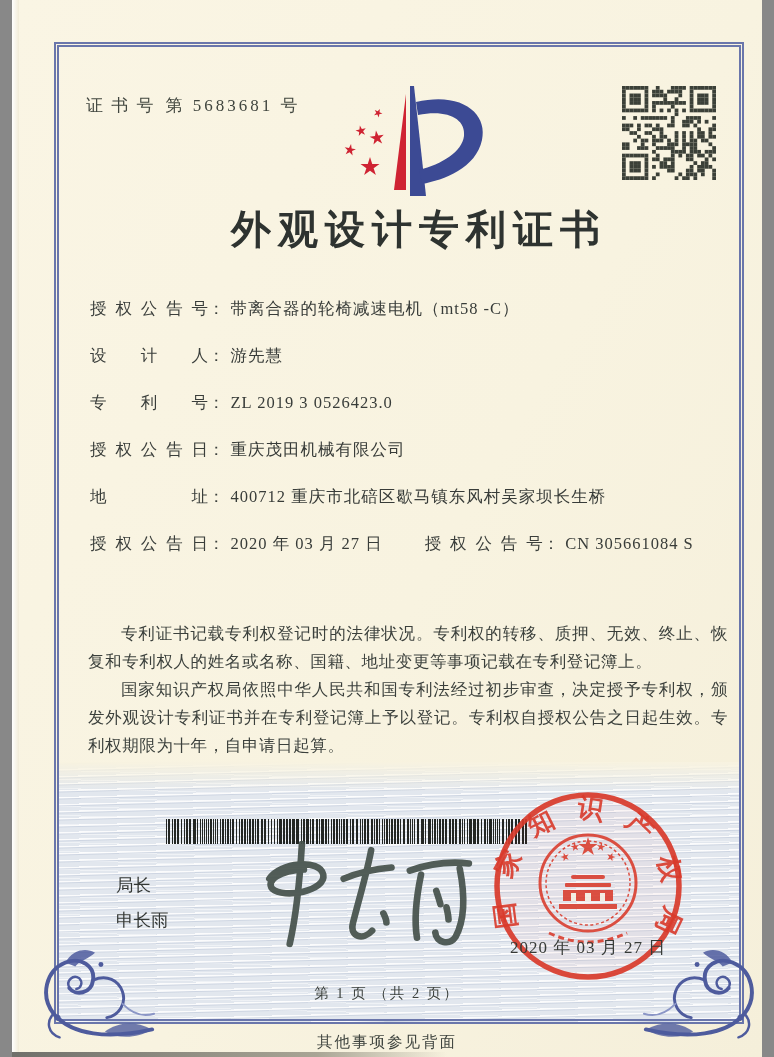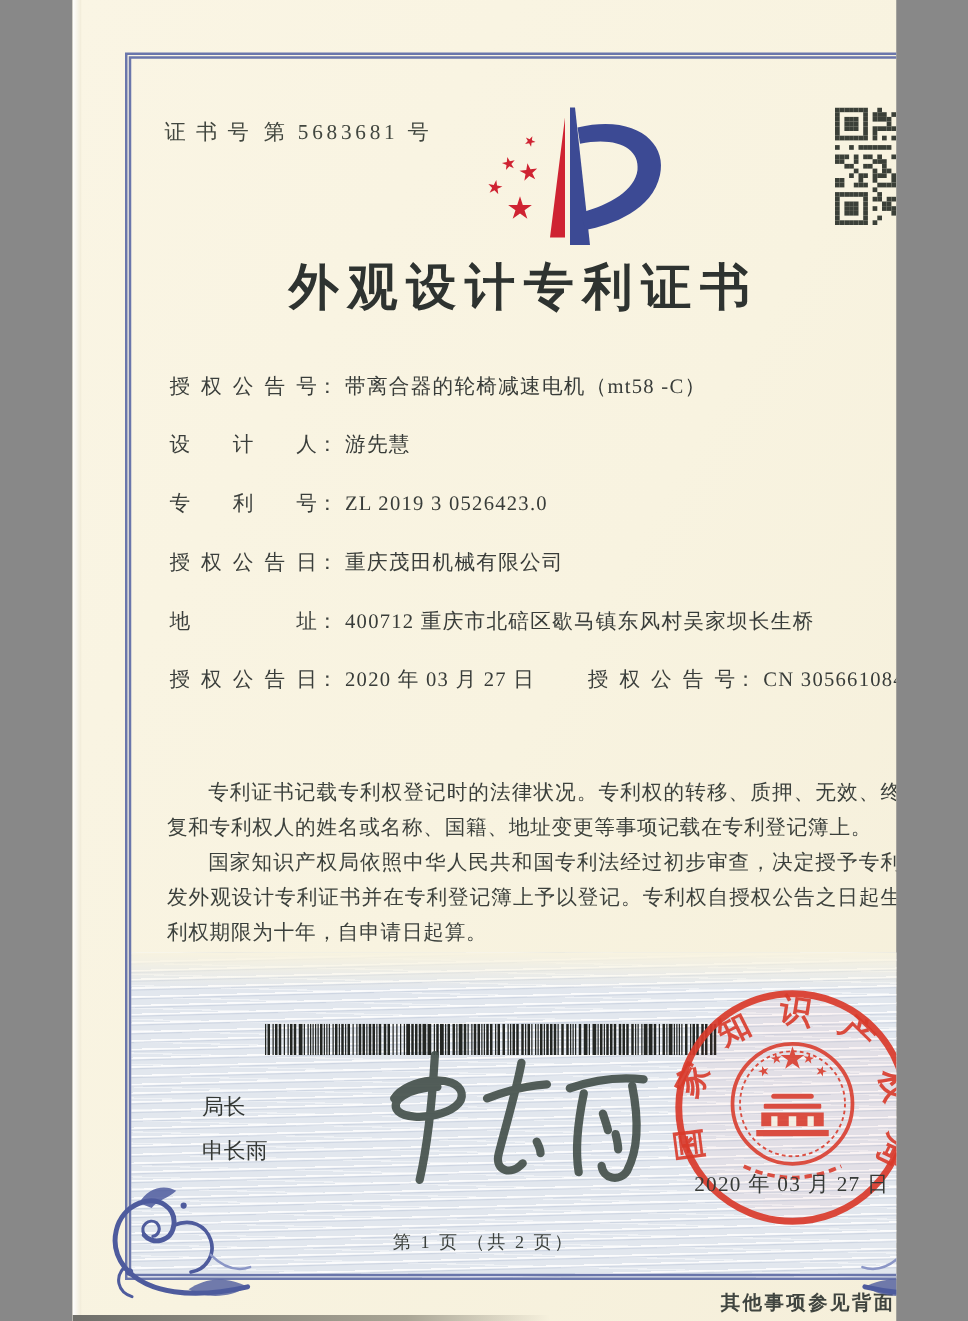--- a/index.html
+++ b/index.html
@@ -1,17 +1,17 @@
 <!DOCTYPE html>
 <html lang="zh"><head>
 <meta charset="utf-8">
 <style>
   html,body{margin:0;padding:0;background:#888;}
   .page{
-    position:relative;width:659px;height:1057px;margin:0 auto;
+    position:relative;width:750px;height:1057px;margin:0 auto;
     background:linear-gradient(120deg,#faf5e4 0%,#f8f3e0 55%,#f5efda 100%);
     font-family:"Liberation Serif","DejaVu Serif",serif;
     color:#3c403d;overflow:hidden;
   }
   
   .edge-left{position:absolute;left:0;top:0;width:7px;height:100%;
     background:linear-gradient(90deg,#ffffff,#f2ecd8);z-index:9;}
   .edge-bottom{position:absolute;left:0;bottom:0;width:58%;height:5px;
     background:linear-gradient(90deg,#6f6f6a,#a9a595 70%,rgba(169,165,149,0));z-index:9;}
   
@@ -52,22 +52,22 @@
   
   .barcode{position:absolute;left:154px;top:819px;width:366px;height:25px;z-index:4;}
   .officer{position:absolute;left:104px;top:868px;z-index:4;font-size:17.5px;
     line-height:35px;color:#343835;font-family:"Liberation Sans","DejaVu Sans",sans-serif;}
   .signature{position:absolute;left:228px;top:838px;width:246px;height:112px;z-index:4;}
   .seal{position:absolute;left:479px;top:789px;width:194px;height:194px;z-index:5;}
   .seal-date{position:absolute;left:482px;top:936px;width:188px;text-align:center;
     font-size:17px;letter-spacing:1px;color:#363a37;z-index:6;}
   .page-info{position:absolute;left:0;top:984px;width:100%;text-align:center;
     font-size:14.5px;letter-spacing:2px;color:#3b403c;z-index:4;}
-  .back-note{position:absolute;left:0;top:1032px;width:100%;text-align:right;
-    font-size:15.5px;letter-spacing:2px;color:#3f443f;z-index:4;font-weight:bold;}
+  .back-note{position:absolute;left:0;top:1032px;width:100%;text-align:center;
+    font-size:15.5px;letter-spacing:2px;color:#3f443f;z-index:4;}
   .defs-hidden{position:absolute;width:0;height:0;overflow:hidden;}
 </style>
 </head>
 <body>
 
 <div class="page">
 
   <div class="edge-left"></div>
   <div class="edge-bottom"></div>
 

